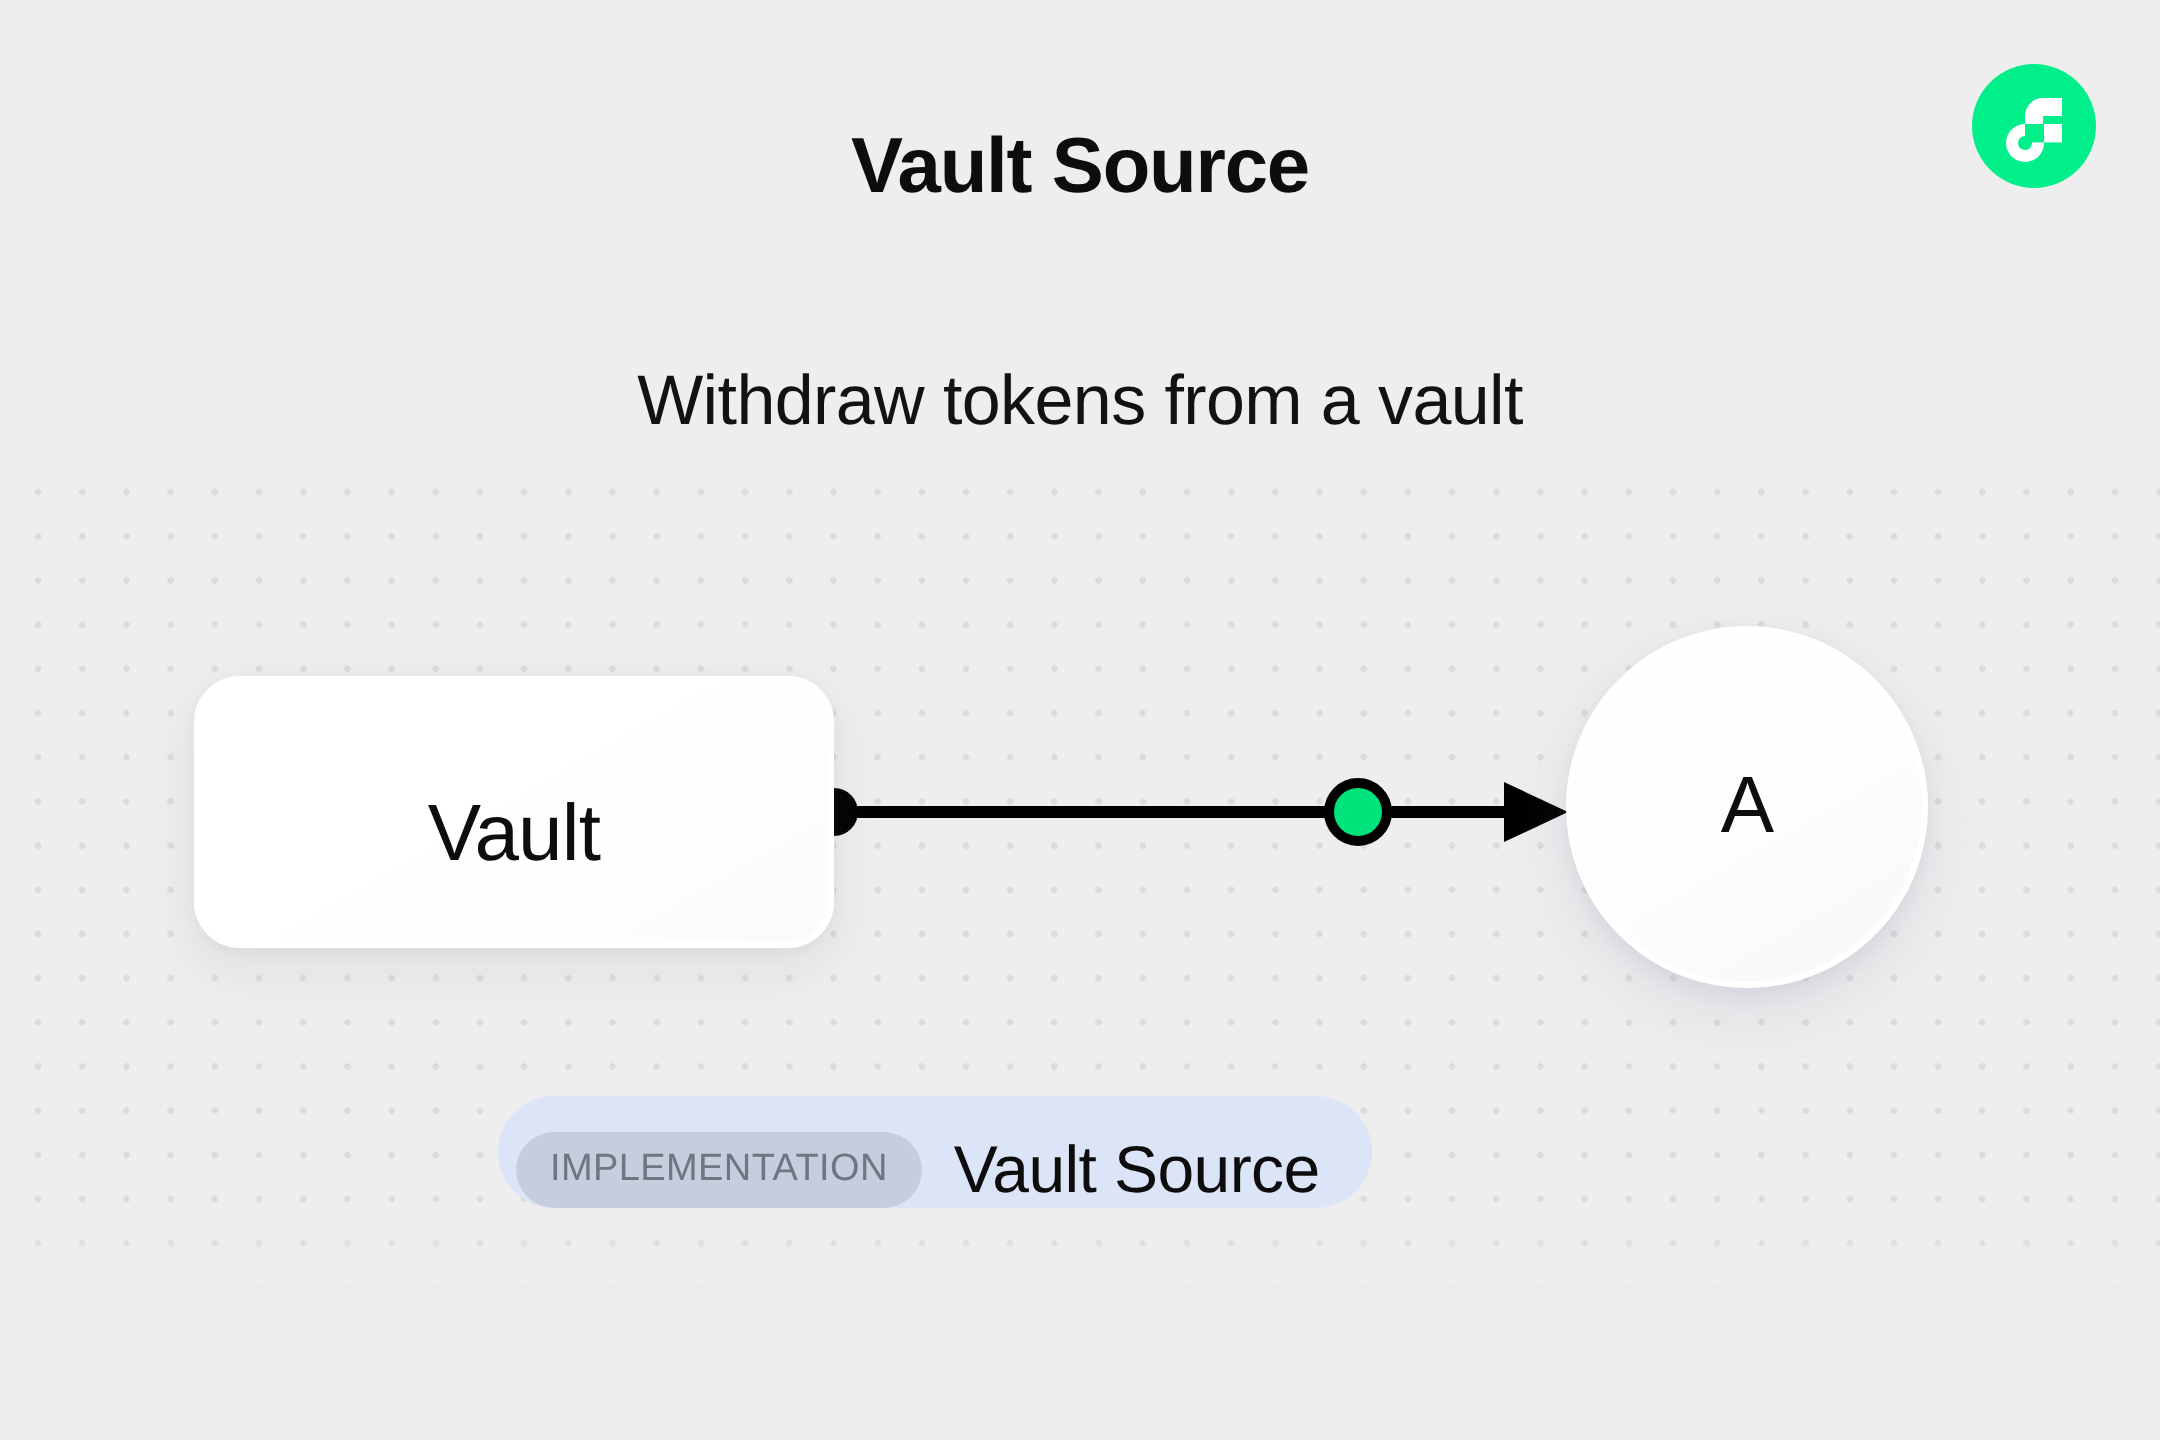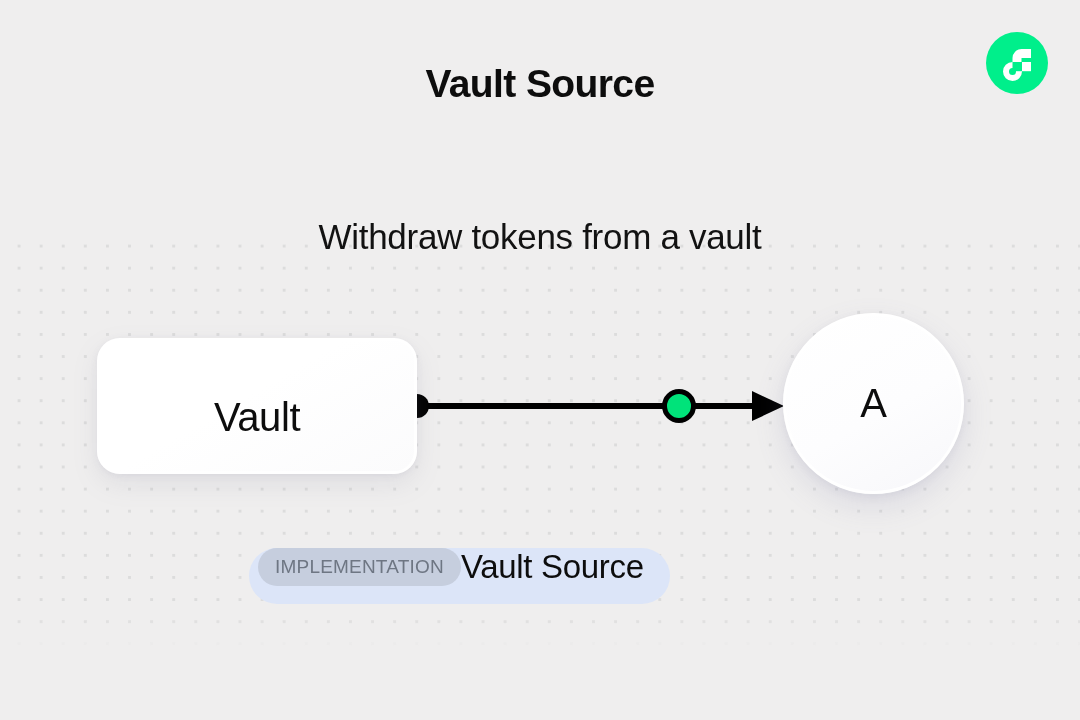--- a/index.html
+++ b/index.html
@@ -71,21 +71,20 @@
   .subtitle {
     position: absolute;
     left: 0;
     top: 181px;
     width: 1080px;
     text-align: center;
     font-size: 35px;
     font-weight: 300;
     letter-spacing: -0.3px;
     color: #121212;
-    margin-top: 36px;
   }
 
   
   .diagram {
     position: absolute;
     left: 0;
     top: 0;
     width: 1080px;
     height: 720px;
   }
@@ -147,22 +146,23 @@
   }
 
   
   .impl-badge {
     position: absolute;
     left: 249px;
     top: 548px;
     height: 56px;
     border-radius: 28px;
     display: flex;
-    align-items: flex-start;
+    align-items: flex-end;
     padding: 0 26px 0 9px;
+    gap: 16px;
   }
 
   .impl-tag {
     height: 38px;
     border-radius: 19px;
     padding: 0 17px;
     display: flex;
     align-items: center;
     font-size: 19px;
     font-weight: 400;

